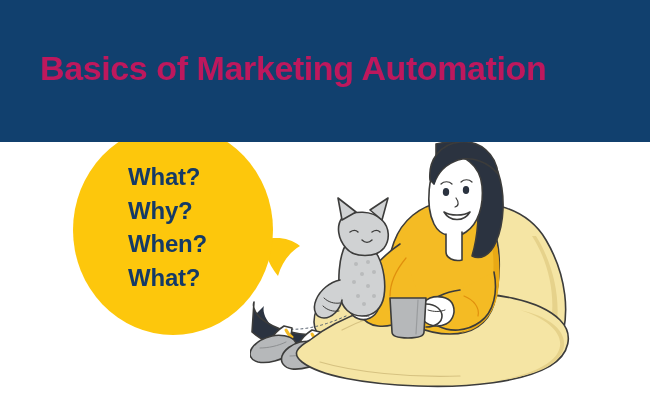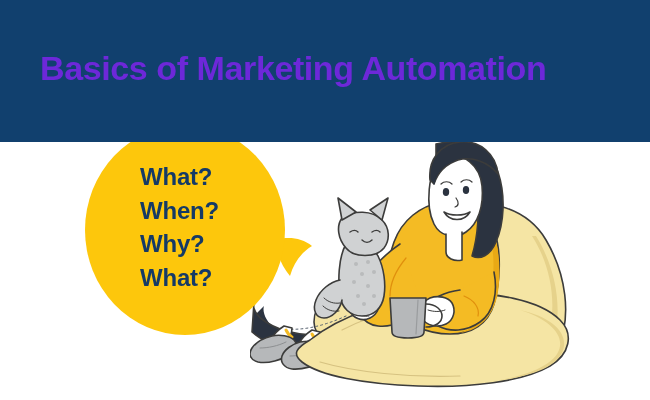--- a/index.html
+++ b/index.html
@@ -28,33 +28,33 @@
     background: #11406e;
     z-index: 40;
   }
   .header-title {
     position: absolute;
     left: 40px;
     top: 46px;
     width: 580px;
     height: 44px;
     line-height: 44px;
-    color: #6d28d9;
+    color: #be185d;
     font-family: "Liberation Sans", sans-serif;
     font-weight: bold;
     font-size: 34px;
     letter-spacing: -0.4px;
     white-space: nowrap;
     z-index: 41;
   }
 
   
   .bubble-wrap {
     position: absolute;
-    left: 80px;
+    left: 68px;
     top: 100px;
     width: 250px;
     height: 240px;
     z-index: 30;
   }
   .bubble-svg { display:block; }
   .bubble-text {
     position: absolute;
     left: 140px;
     top: 160px;
@@ -238,22 +238,22 @@
   <div class="bubble-wrap">
     <svg class="bubble-svg" width="250" height="240" viewBox="0 0 250 240" xmlns="http://www.w3.org/2000/svg">
       <g>
         <path d="M196 140 C208 136 222 138 232 146 C222 152 214 162 210 176
                  C202 166 196 154 196 140 Z" fill="#fdc70c"></path>
         <ellipse cx="105" cy="130" rx="100" ry="105" fill="#fdc70c"></ellipse>
       </g>
     </svg>
     <div class="bubble-text" style="left:60px; top:60px;">
       <div>What?</div>
+      <div>Why?</div>
       <div>When?</div>
-      <div>Why?</div>
       <div>What?</div>
     </div>
   </div>
 
   <div class="header-band"></div>
   <div class="header-title">Basics of Marketing Automation</div>
 
 </div>
 
 </body></html>

